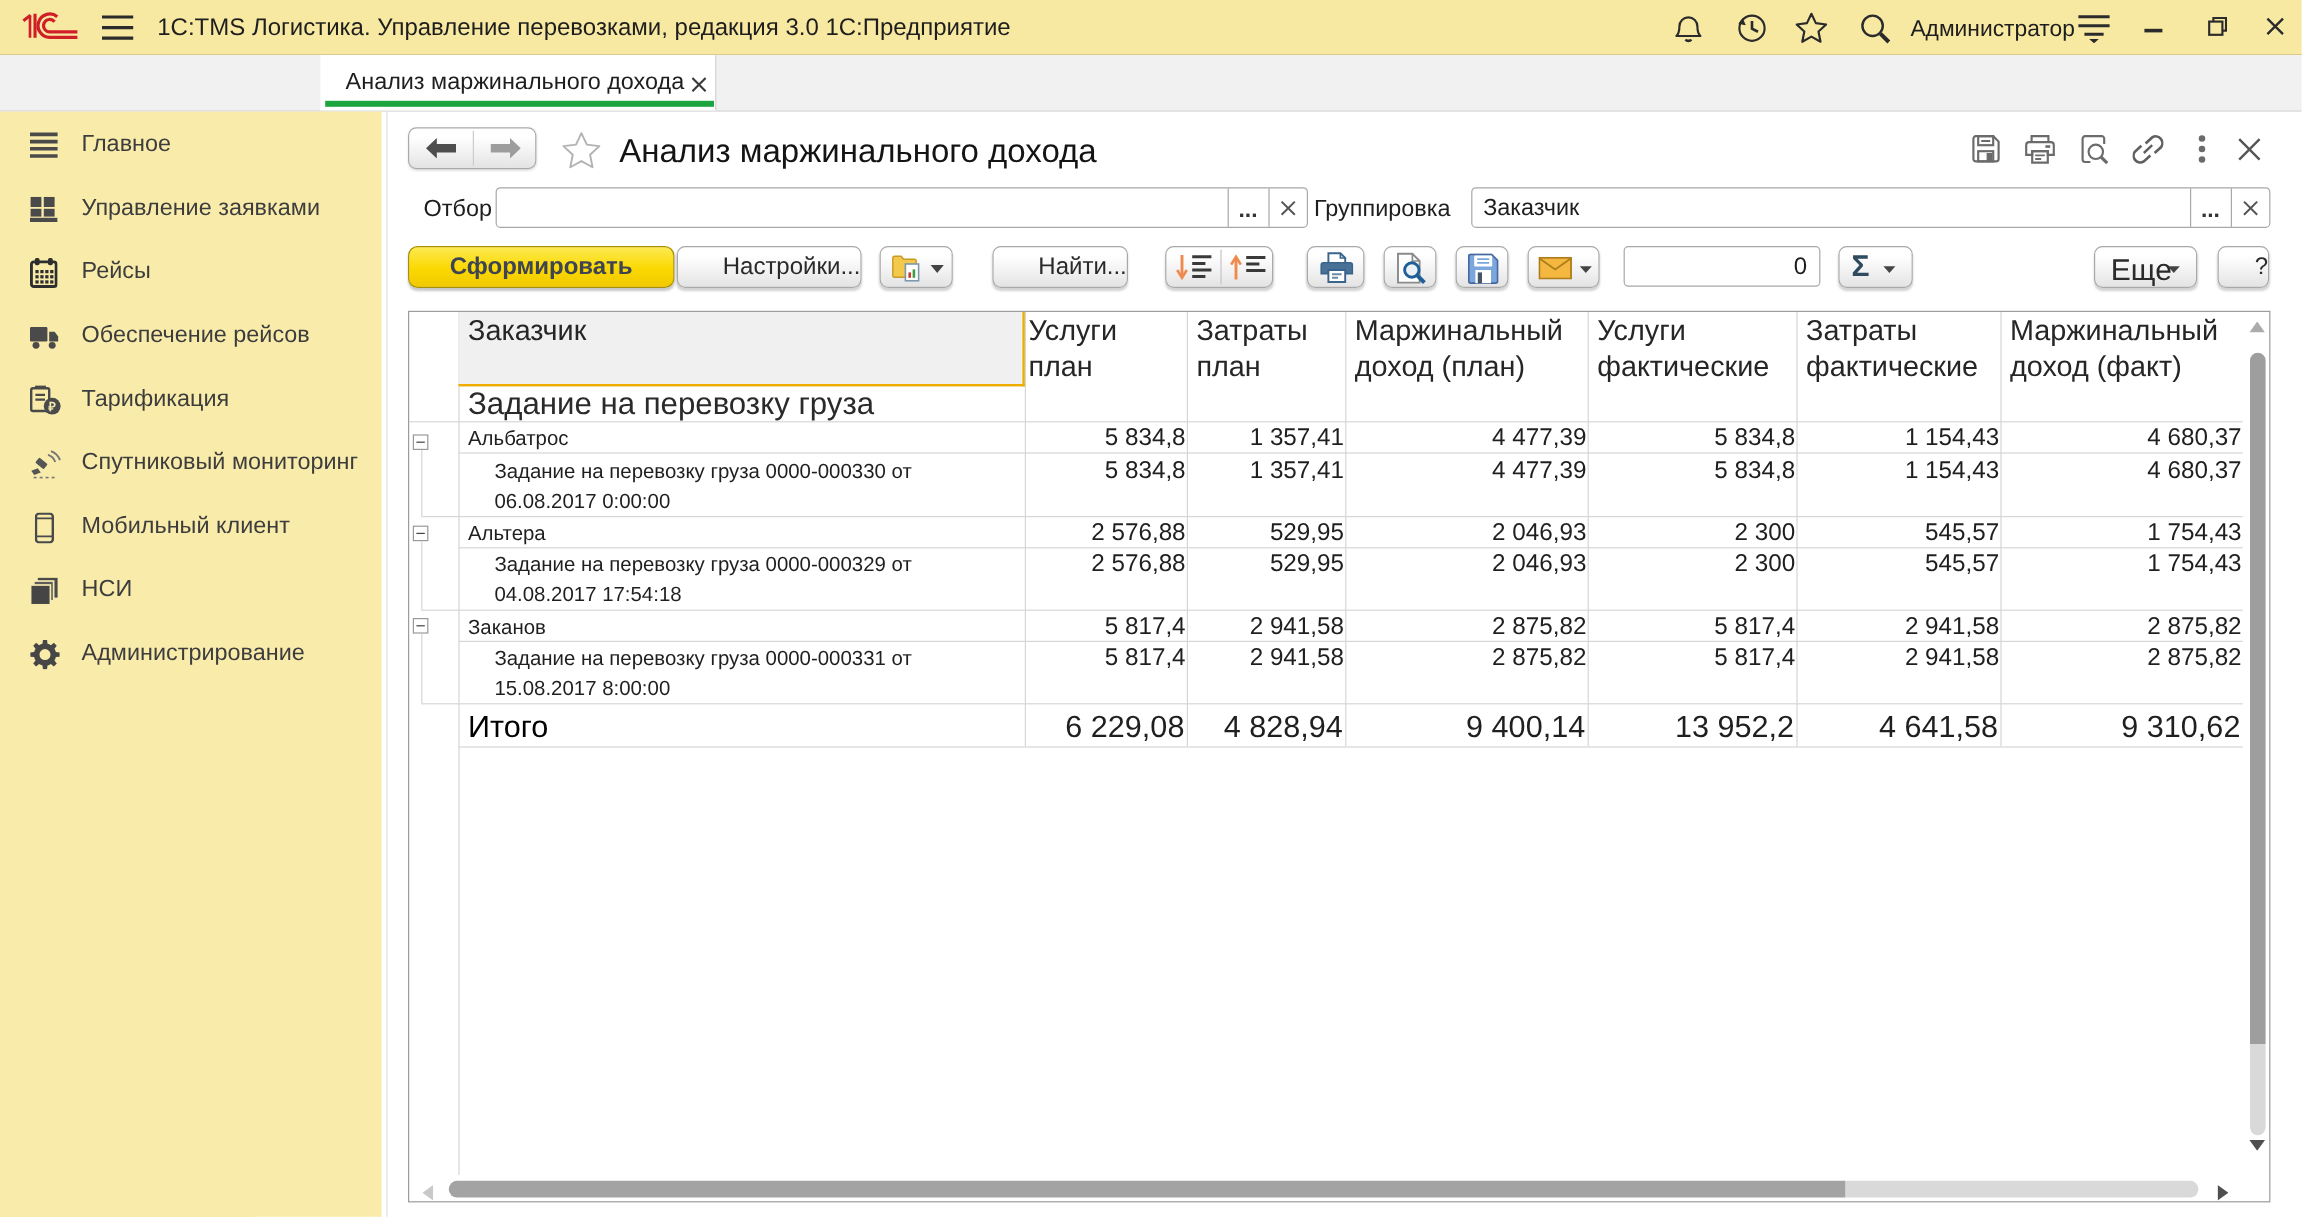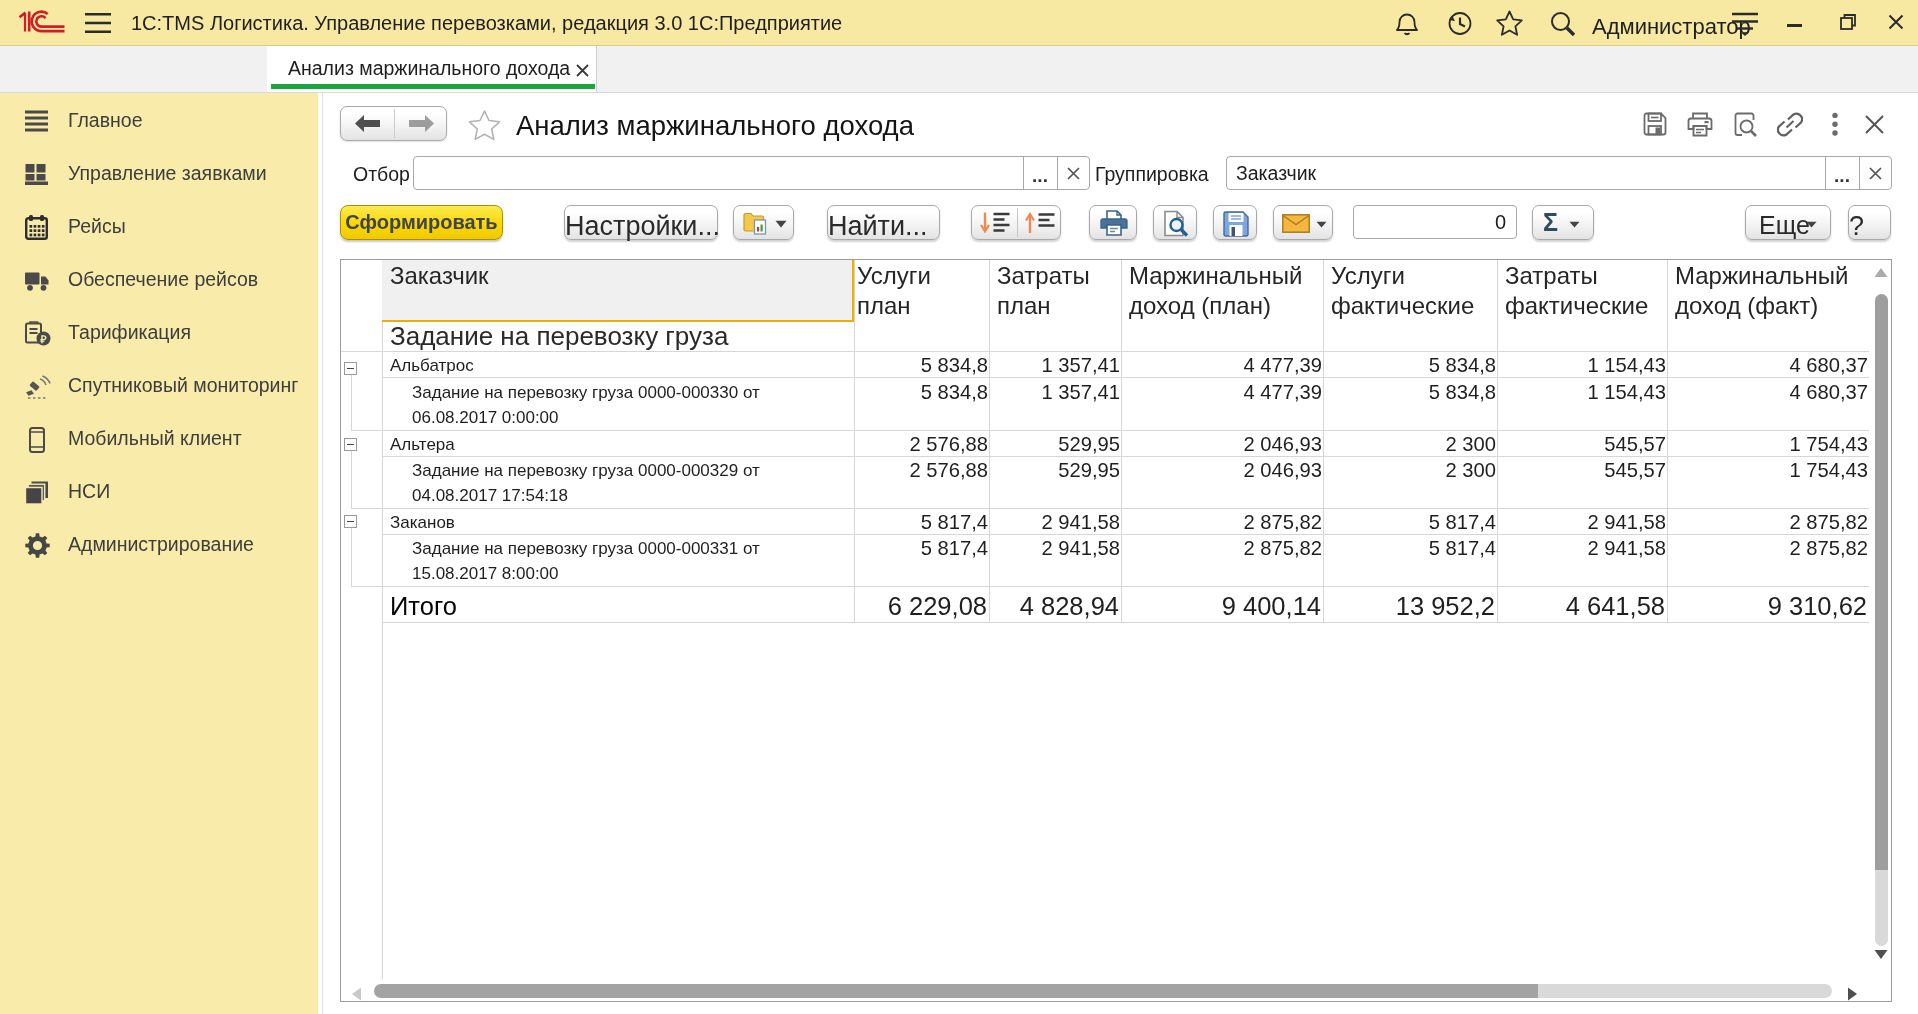--- a/index.html
+++ b/index.html
@@ -8,21 +8,21 @@
 #topbar { position:absolute; left:0; top:0; width:1918px; height:46px; background:#f8e9a2; border-bottom:1px solid #d9cb90; box-sizing:border-box; }
 #tabs { position:absolute; left:0; top:46px; width:1918px; height:47px; background:#f1f1f1; border-bottom:1px solid #d8d8d8; }
 #hometab { position:absolute; left:0; top:0; width:267px; height:46px; border-right:1px solid #cfcfcf; }
 #activetab { position:absolute; left:267px; top:0; width:330px; height:46px; background:#ffffff; border-right:1px solid #cfcfcf; }
 #greenline { position:absolute; left:4px; right:1px; bottom:3px; height:5px; background:#1ca53e; }
 #sidebar { position:absolute; left:0; top:93px; width:318px; height:921px; background:#f9ecab; }
 .mitem { position:absolute; left:68px; font-size:19.5px; color:#3d3d3d; white-space:nowrap; }
 .micon { position:absolute; left:25px; }
 .t20 { font-size:19.5px; color:#1e1e1e; white-space:nowrap; }
 .btn { position:absolute; height:35px; border:1px solid #a9a9a9; border-radius:7px; background:linear-gradient(#ffffff 20%, #f2f2f2 60%, #e3e3e3); box-shadow:0 2px 2px rgba(0,0,0,0.18); }
-.btn .lbl { position:absolute; width:100%; text-align:left; top:5px; font-size:27px; color:#2a2a2a; }
+.btn .lbl { position:absolute; width:100%; text-align:right; top:5px; font-size:20px; color:#2a2a2a; }
 .vg { position:absolute; top:0; width:1px; height:362px; background:#d6d6d6; }
 .hg { position:absolute; height:1px; background:#d6d6d6; }
 .hdr { position:absolute; font-size:24px; line-height:30px; color:#262626; }
 .cell { position:absolute; font-size:17px; line-height:25px; color:#1f1f1f; }
 .num { position:absolute; font-size:20.2px; line-height:25px; color:#1f1f1f; text-align:right; }
 .tot { font-size:25.5px; line-height:29px; }
 .exp { position:absolute; left:3px; width:13px; height:13px; border:1px solid #999; background:#fff; box-sizing:border-box; }
 .exp::after { content:""; position:absolute; left:2px; top:5px; width:7px; height:1px; background:#444; }
 .tv { position:absolute; left:10px; width:1px; background:#d6d6d6; }
 </style>
@@ -60,21 +60,21 @@
   </svg>
   <svg class="abs" style="left:1496px;top:10px" width="27" height="26" viewBox="0 0 27 26">
     <path d="M13.5 1.5 L17.2 9.3 L25.8 10.4 L19.4 16.3 L21.1 24.8 L13.5 20.5 L5.9 24.8 L7.6 16.3 L1.2 10.4 L9.8 9.3 Z" fill="none" stroke="#2b2b2b" stroke-width="1.8" stroke-linejoin="round"></path>
   </svg>
   <svg class="abs" style="left:1549px;top:10px" width="27" height="27" viewBox="0 0 27 27">
     <g fill="none" stroke="#2b2b2b" stroke-width="2">
       <circle cx="11.5" cy="11.5" r="8.5"></circle>
       <path d="M18 18 L25 25" stroke-width="3.4"></path>
     </g>
   </svg>
-  <div class="abs" style="left:1592px;top:14px;font-size:22px;color:#1e1e1e">Администратор</div>
+  <div class="abs" style="left:1592px;top:14px;font-size:19px;color:#1e1e1e">Администратор</div>
   <svg class="abs" style="left:1731px;top:12px" width="28" height="24" viewBox="0 0 28 24">
     <g stroke="#2b2b2b" stroke-width="2.4" fill="#2b2b2b">
       <path d="M1 2h26M1 9.5h26" fill="none"></path>
       <path d="M6 16.5 h16" fill="none"></path>
       <path d="M10 20.5 L18 20.5 L14 24 Z" stroke="none"></path>
     </g>
   </svg>
   <div class="abs" style="left:1787px;top:24px;width:15px;height:3px;background:#2b2b2b"></div>
   <svg class="abs" style="left:1840px;top:14px" width="16" height="16" viewBox="0 0 16 16">
     <g fill="none" stroke="#2b2b2b" stroke-width="1.8">
@@ -247,21 +247,21 @@
 <div class="abs" style="left:1226px;top:156px;width:666px;height:34px;border:1px solid #a8a8a8;border-radius:4px;background:#fff">
   <div class="abs t20" style="left:9px;top:5px">Заказчик</div>
   <div class="abs" style="left:598px;top:0;width:1px;height:32px;background:#a8a8a8"></div>
   <div class="abs" style="left:632px;top:0;width:1px;height:32px;background:#a8a8a8"></div>
   <div class="abs" style="left:598px;top:0;width:34px;height:32px;font-size:19px;color:#333;text-align:center;line-height:38px;font-weight:bold">...</div>
   <svg class="abs" style="left:642px;top:10px" width="13" height="13" viewBox="0 0 13 13">
       <path d="M1 1 L12 12 M12 1 L1 12" stroke="#555" stroke-width="1.7"></path>
     </svg>
 </div>
 
-<div class="abs" style="left:340px;top:205px;width:163px;height:35px;border:1px solid #ab9100;border-radius:8px;background:linear-gradient(#fcea52, #fbd800 55%, #f0c900);box-shadow:0 2px 2px rgba(0,0,0,0.22)">
+<div class="abs" style="left:340px;top:205px;width:222px;height:35px;border:1px solid #ab9100;border-radius:8px;background:linear-gradient(#fcea52, #fbd800 55%, #f0c900);box-shadow:0 2px 2px rgba(0,0,0,0.22)">
   <div class="abs" style="width:100%;text-align:center;top:5px;font-size:20px;font-weight:bold;color:#3e4452">Сформировать</div>
 </div>
 <div class="btn" style="left:564px;top:205px;width:154px">
     <div class="lbl">Настройки...</div>
   </div>
 <div class="btn" style="left:733px;top:205px;width:61px">
   <svg class="abs" style="left:9px;top:5px" width="26" height="24" viewBox="0 0 26 24">
     <path d="M1 4 a1.5 1.5 0 0 1 1.5-1.5 H8 L10 5 H19 a1.5 1.5 0 0 1 1.5 1.5 V18.5 a1.5 1.5 0 0 1-1.5 1.5 H2.5 A1.5 1.5 0 0 1 1 18.5 Z" fill="#f3c94c" stroke="#c89a28" stroke-width="1.2"></path>
     <rect x="11.5" y="9" width="11" height="14" fill="#fff" stroke="#7b97ae" stroke-width="1.3"></rect>
     <rect x="14" y="16" width="2.2" height="4.5" fill="#cc3b32"></rect>

